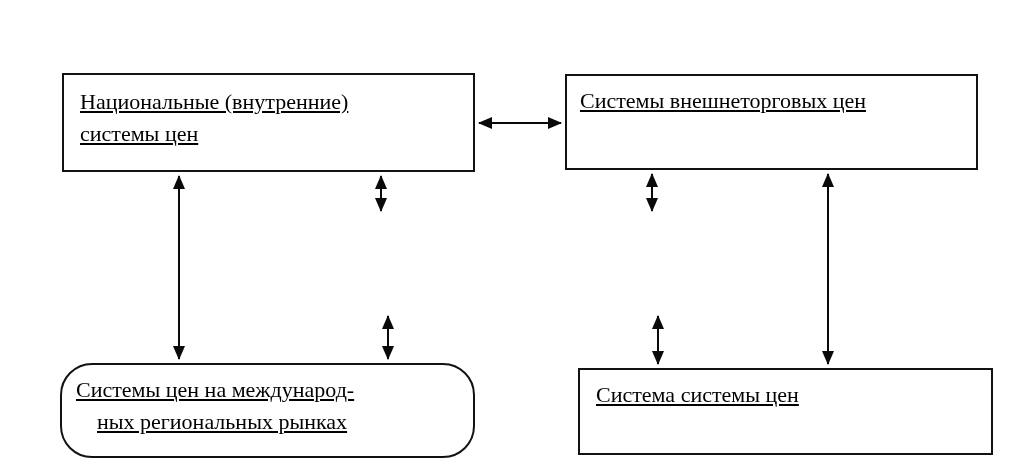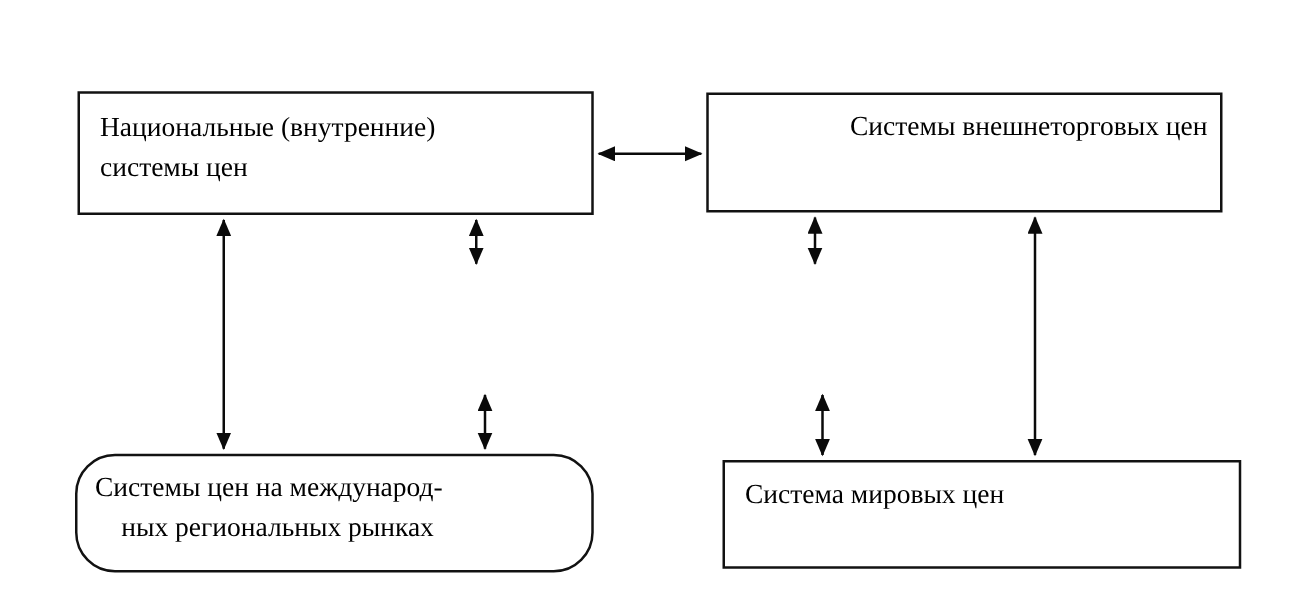--- a/index.html
+++ b/index.html
@@ -25,24 +25,25 @@
     pointer-events: none;
   }
   .dbox {
     position: absolute;
     box-sizing: border-box;
     border: 2px solid #121212;
     background: #ffffff;
     font-size: 22px;
     line-height: 32px;
     white-space: nowrap;
+    text-decoration: underline;
   }
   .dbox .bline { display: block; }
   #box-national        { left: 62px;  top: 73px;  width: 413px; height: 99px; padding: 11px 14px 0 16px; }
-  #box-foreign-trade   { left: 565px; top: 74px;  width: 413px; height: 96px; padding: 9px 10px 0 13px; text-align: right; }
+  #box-foreign-trade   { left: 565px; top: 74px;  width: 413px; height: 96px; padding: 9px 10px 0 13px; }
   #box-joint-business  { left: 322px; top: 215px; width: 415px; height: 97px; padding: 11px 10px 0 15px; }
   #box-regional        { left: 60px;  top: 363px; width: 415px; height: 95px; padding: 9px 10px 0 14px; border-radius: 32px; }
   #box-regional .bline-indent { padding-left: 21px; }
   #box-world           { left: 578px; top: 368px; width: 415px; height: 87px; padding: 9px 10px 0 16px; }
 </style>
 </head>
 <body>
 
 <div class="canvas">
 
@@ -70,16 +71,16 @@
     <span class="bline">Системы внешнеторговых цен</span>
   </div>
 
 
   <div class="dbox" id="box-regional">
     <span class="bline">Системы цен на международ-</span>
     <span class="bline bline-indent">ных региональных рынках</span>
   </div>
 
   <div class="dbox" id="box-world">
-    <span class="bline">Система мировых цен</span>
+    <span class="bline">Система системы цен</span>
   </div>
 
 </div>
 
 </body></html>

